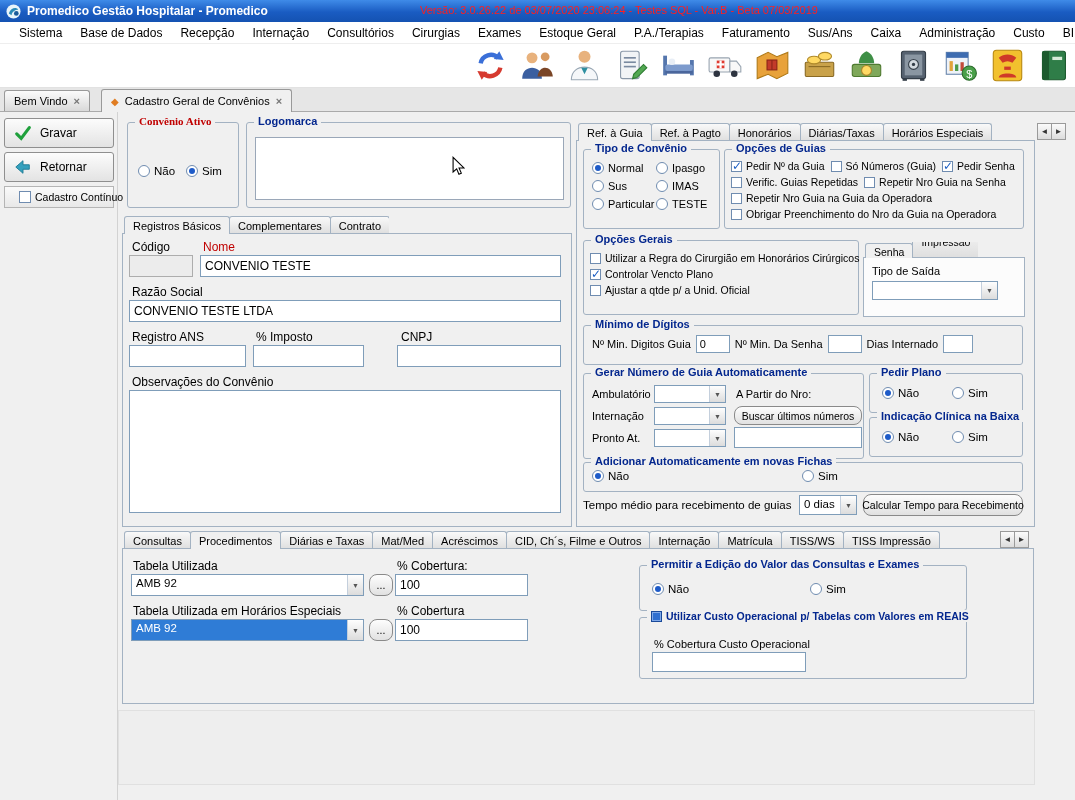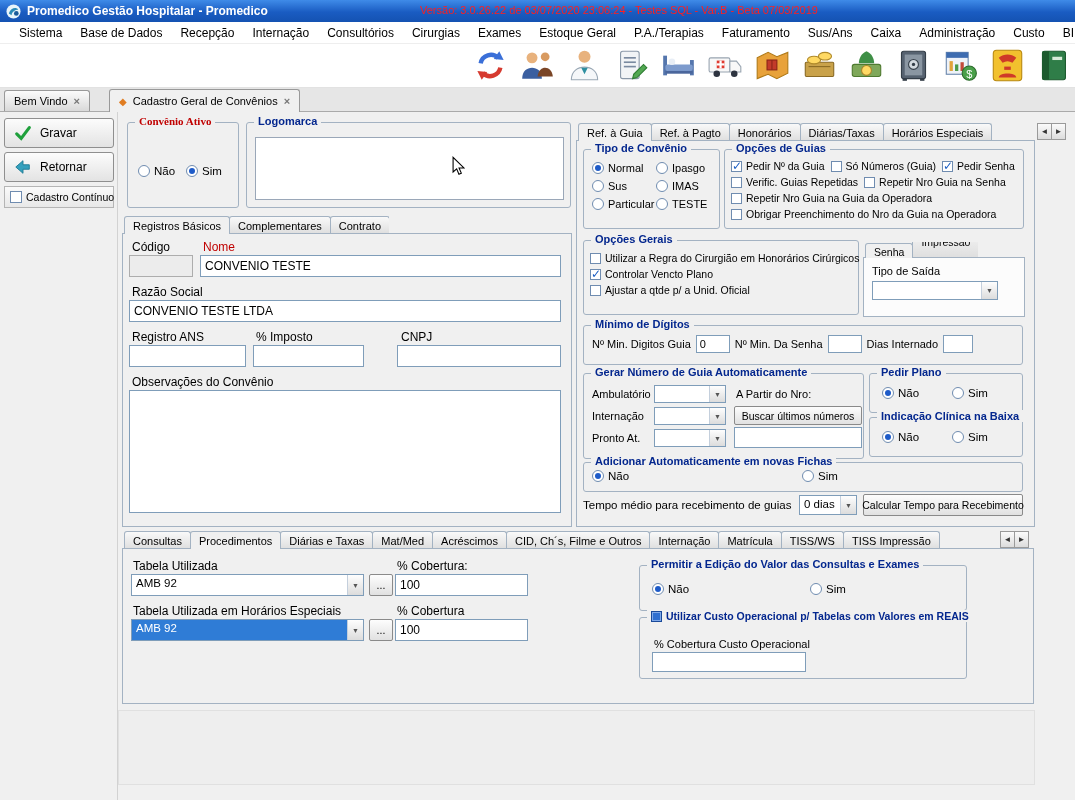--- a/index.html
+++ b/index.html
@@ -22,38 +22,38 @@
 
   
   .toolbar { position:absolute; left:0; top:44px; width:100%; height:44px; background:#fff;
     display:flex; align-items:center; justify-content:flex-end; gap:12px; padding-right:3px;
     border-bottom:1px solid #e2e2e2; }
   .tb-icon { width:35px; height:35px; flex:none; }
   .tb-icon svg { width:100%; height:100%; display:block; }
 
   
   .tabrow { position:absolute; left:0; top:88px; width:100%; height:24px; background:#e6e6e6;
-    border-bottom:1px solid #aaa; display:flex; align-items:flex-end; padding-left:4px; gap:19px; }
+    border-bottom:1px solid #aaa; display:flex; align-items:flex-end; padding-left:4px; gap:11px; }
   .doc-tab { height:21px; display:flex; align-items:center; gap:6px; padding:0 9px;
     border:1px solid #999; border-bottom:none; border-radius:3px 3px 0 0;
     background:linear-gradient(#fbfbfb,#d9d9d9); font-size:11px; white-space:nowrap; }
   .doc-tab.active { background:#f0f0f0; height:23px; margin-bottom:-1px; }
   .tab-close { color:#777; font-size:11px; font-weight:bold; }
   .tab-diamond { color:#e07d22; font-size:10px; }
 
   
   .sidebar { position:absolute; left:0; top:112px; width:118px; bottom:0; background:#f0f0f0;
     border-right:1px solid #d2d2d2; }
   .btn-side { position:absolute; left:4px; width:110px; height:30px; display:flex; align-items:center;
     gap:8px; padding-left:9px; background:linear-gradient(#fcfcfc,#e3e3e3); border:1px solid #8f8f8f;
     border-radius:3px; font-size:12px; font-family:inherit; }
   .btn-side svg { width:18px; height:18px; flex:none; }
   .cont-strip { position:absolute; left:4px; top:74px; width:110px; height:22px;
     border:1px solid #b5b5b5; background:linear-gradient(#fafafa,#e8e8e8);
-    display:flex; align-items:center; gap:4px; padding-left:5px; font-size:10.5px; }
+    display:flex; align-items:center; gap:4px; padding-left:14px; font-size:10.5px; }
 
   
   .lbl { position:absolute; font-size:12px; white-space:nowrap; }
   .lbl.red { color:#c00000; }
   .s11 { font-size:11px; } .s10 { font-size:10.5px; }
 
   .gb { position:absolute; border:1px solid #a3b2c2; border-radius:3px; }
   .gb-t { position:absolute; top:-8px; left:7px; background:#f0f0f0; padding:0 4px;
     font-size:11px; font-weight:bold; color:#04278e; white-space:nowrap; display:flex; align-items:center; gap:4px; }
   .gb.red-title > .gb-t { color:#c00000;font-family:Liberation Serif, serif; }
@@ -63,21 +63,21 @@
   .ti.disabled { background:#ececec; border-color:#adadad; }
   textarea.ti { resize:none; }
 
   .combo { position:absolute; border:1px solid #7f9db9; background:#fff; display:flex; align-items:stretch; }
   .combo .cv { flex:1; padding:2px 4px; font-size:11.5px; white-space:nowrap; overflow:hidden; }
   .combo .ca { width:16px; background:linear-gradient(#fefefe,#dcdcdc); border-left:1px solid #c4cfdc;
     display:flex; align-items:center; justify-content:center; font-size:7px; color:#555; flex:none; }
   .combo.hl .cv { background:#2f7cd6; color:#fff; }
 
   .btn { position:absolute; border:1px solid #8a8a8a; background:linear-gradient(#fdfdfd,#e1e1e1);
-    border-radius:2px; font-size:10.5px; display:flex; align-items:center; justify-content:center;
+    border-radius:8px; font-size:10.5px; display:flex; align-items:center; justify-content:center;
     white-space:nowrap; font-family:inherit; }
 
   .cb { display:flex; align-items:center; gap:4px; white-space:nowrap; }
   .cb .box { width:12px; height:12px; border:1px solid #6f8cb0; background:#fff; flex:none; position:relative; }
   .cb.checked .box::after { content:"✓"; position:absolute; left:0; top:-3px; font-size:12px;
     font-weight:bold; color:#1a5ec4; }
 
   .rb { display:flex; align-items:center; gap:4px; white-space:nowrap; font-size:11.5px; }
   .rb .dot { width:12px; height:12px; border:1px solid #6f8cb0; border-radius:50%; background:#fff;
     flex:none; position:relative; }

